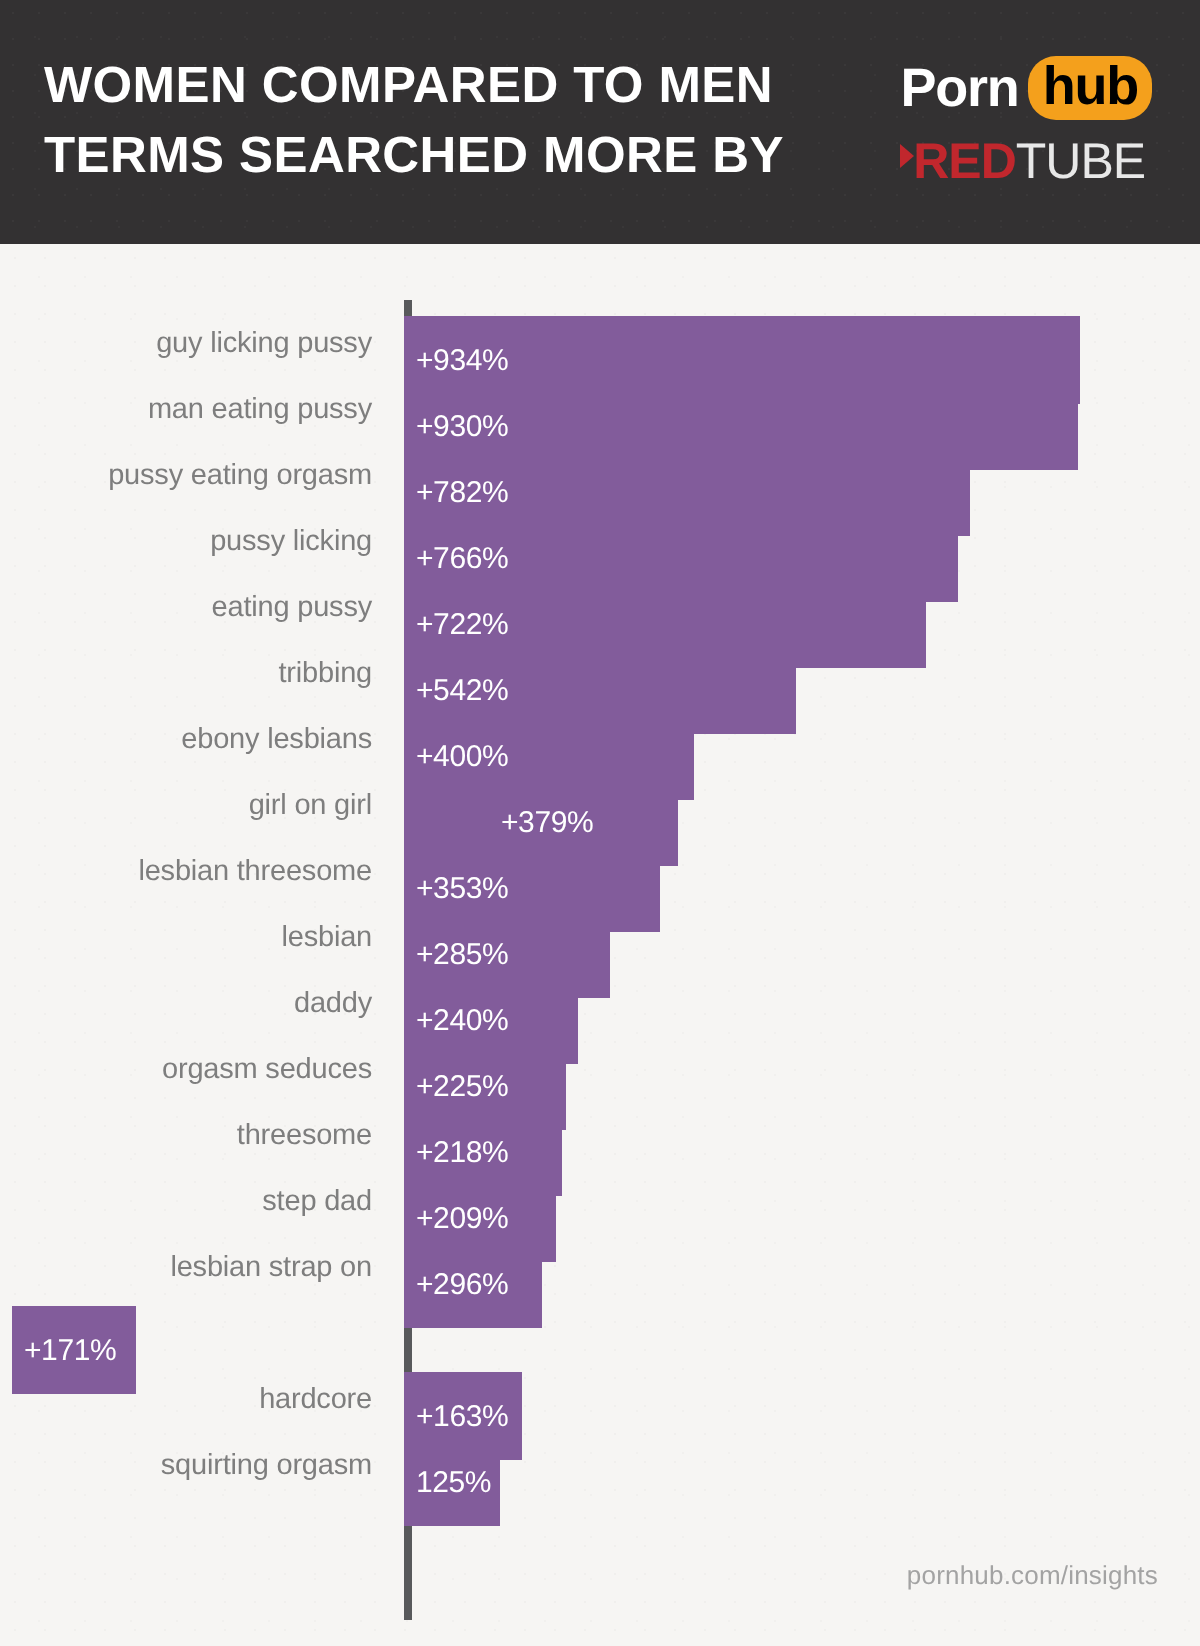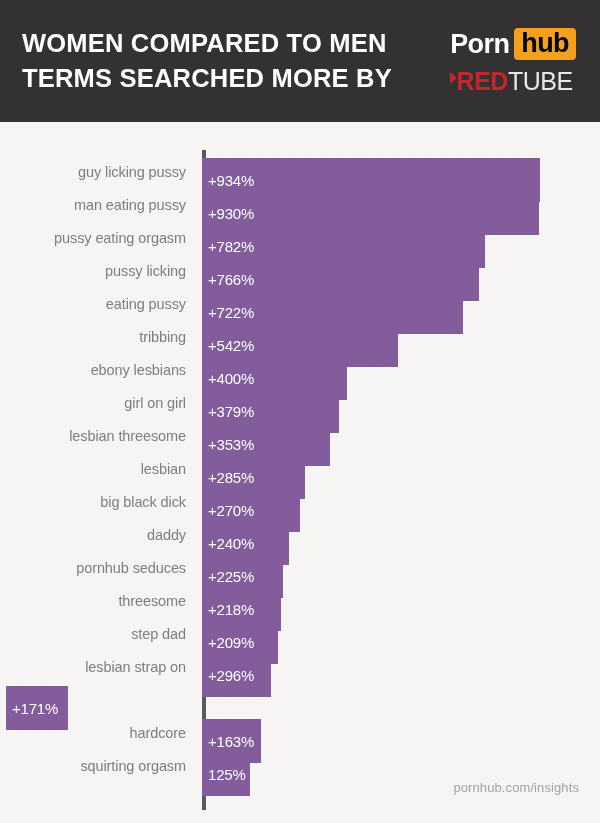--- a/index.html
+++ b/index.html
@@ -55,21 +55,21 @@
     font-size: 27px;
     font-weight: bold;
     letter-spacing: -0.6px;
     line-height: 1;
   }
   .ph-porn { color: #ffffff; padding-right: 5px; }
   .ph-hub {
     background: #f4a01c;
     color: #000000;
     padding: 2px 7px 3px 7px;
-    border-radius: 4px;
+    border-radius: 14px;
   }
   .rt-logo {
     display: flex;
     align-items: flex-end;
     font-size: 25px;
     letter-spacing: -0.5px;
     line-height: 1;
   }
   .rt-red {
     color: #c1272d;
@@ -239,21 +239,21 @@
         <div class="row-label">ebony lesbians</div>
         <div class="bar-wrap">
           <div class="bar" style="width: 144.754px; background: rgb(130, 92, 155);">
             <span class="bar-value">+400%</span>
           </div>
         </div>
       </div>
       <div class="row">
         <div class="row-label">girl on girl</div>
         <div class="bar-wrap">
-          <div class="bar" style="width: 137.154px; background: rgb(130, 92, 155);">
+          <div class="bar" style="width: 137.154px; background: rgb(130, 92, 155); justify-content: center;">
             <span class="bar-value">+379%</span>
           </div>
         </div>
       </div>
       <div class="row">
         <div class="row-label">lesbian threesome</div>
         <div class="bar-wrap">
           <div class="bar" style="width: 127.745px; background: rgb(130, 92, 155);">
             <span class="bar-value">+353%</span>
           </div>
@@ -261,37 +261,29 @@
       </div>
       <div class="row">
         <div class="row-label">lesbian</div>
         <div class="bar-wrap">
           <div class="bar" style="width: 103.137px; background: rgb(130, 92, 155);">
             <span class="bar-value">+285%</span>
           </div>
         </div>
       </div>
       <div class="row">
-        <div class="row-label">big black dick</div>
-        <div class="bar-wrap">
-          <div class="bar" style="width: 97.7088px; background: rgb(130, 92, 155);">
-            <span class="bar-value">+270%</span>
-          </div>
-        </div>
-      </div>
-      <div class="row">
         <div class="row-label">daddy</div>
         <div class="bar-wrap">
           <div class="bar" style="width: 86.8522px; background: rgb(130, 92, 155);">
             <span class="bar-value">+240%</span>
           </div>
         </div>
       </div>
       <div class="row">
-        <div class="row-label">pornhub seduces</div>
+        <div class="row-label">orgasm seduces</div>
         <div class="bar-wrap">
           <div class="bar" style="width: 81.424px; background: rgb(130, 92, 155);">
             <span class="bar-value">+225%</span>
           </div>
         </div>
       </div>
       <div class="row">
         <div class="row-label">threesome</div>
         <div class="bar-wrap">
           <div class="bar" style="width: 78.8908px; background: rgb(130, 92, 155);">

